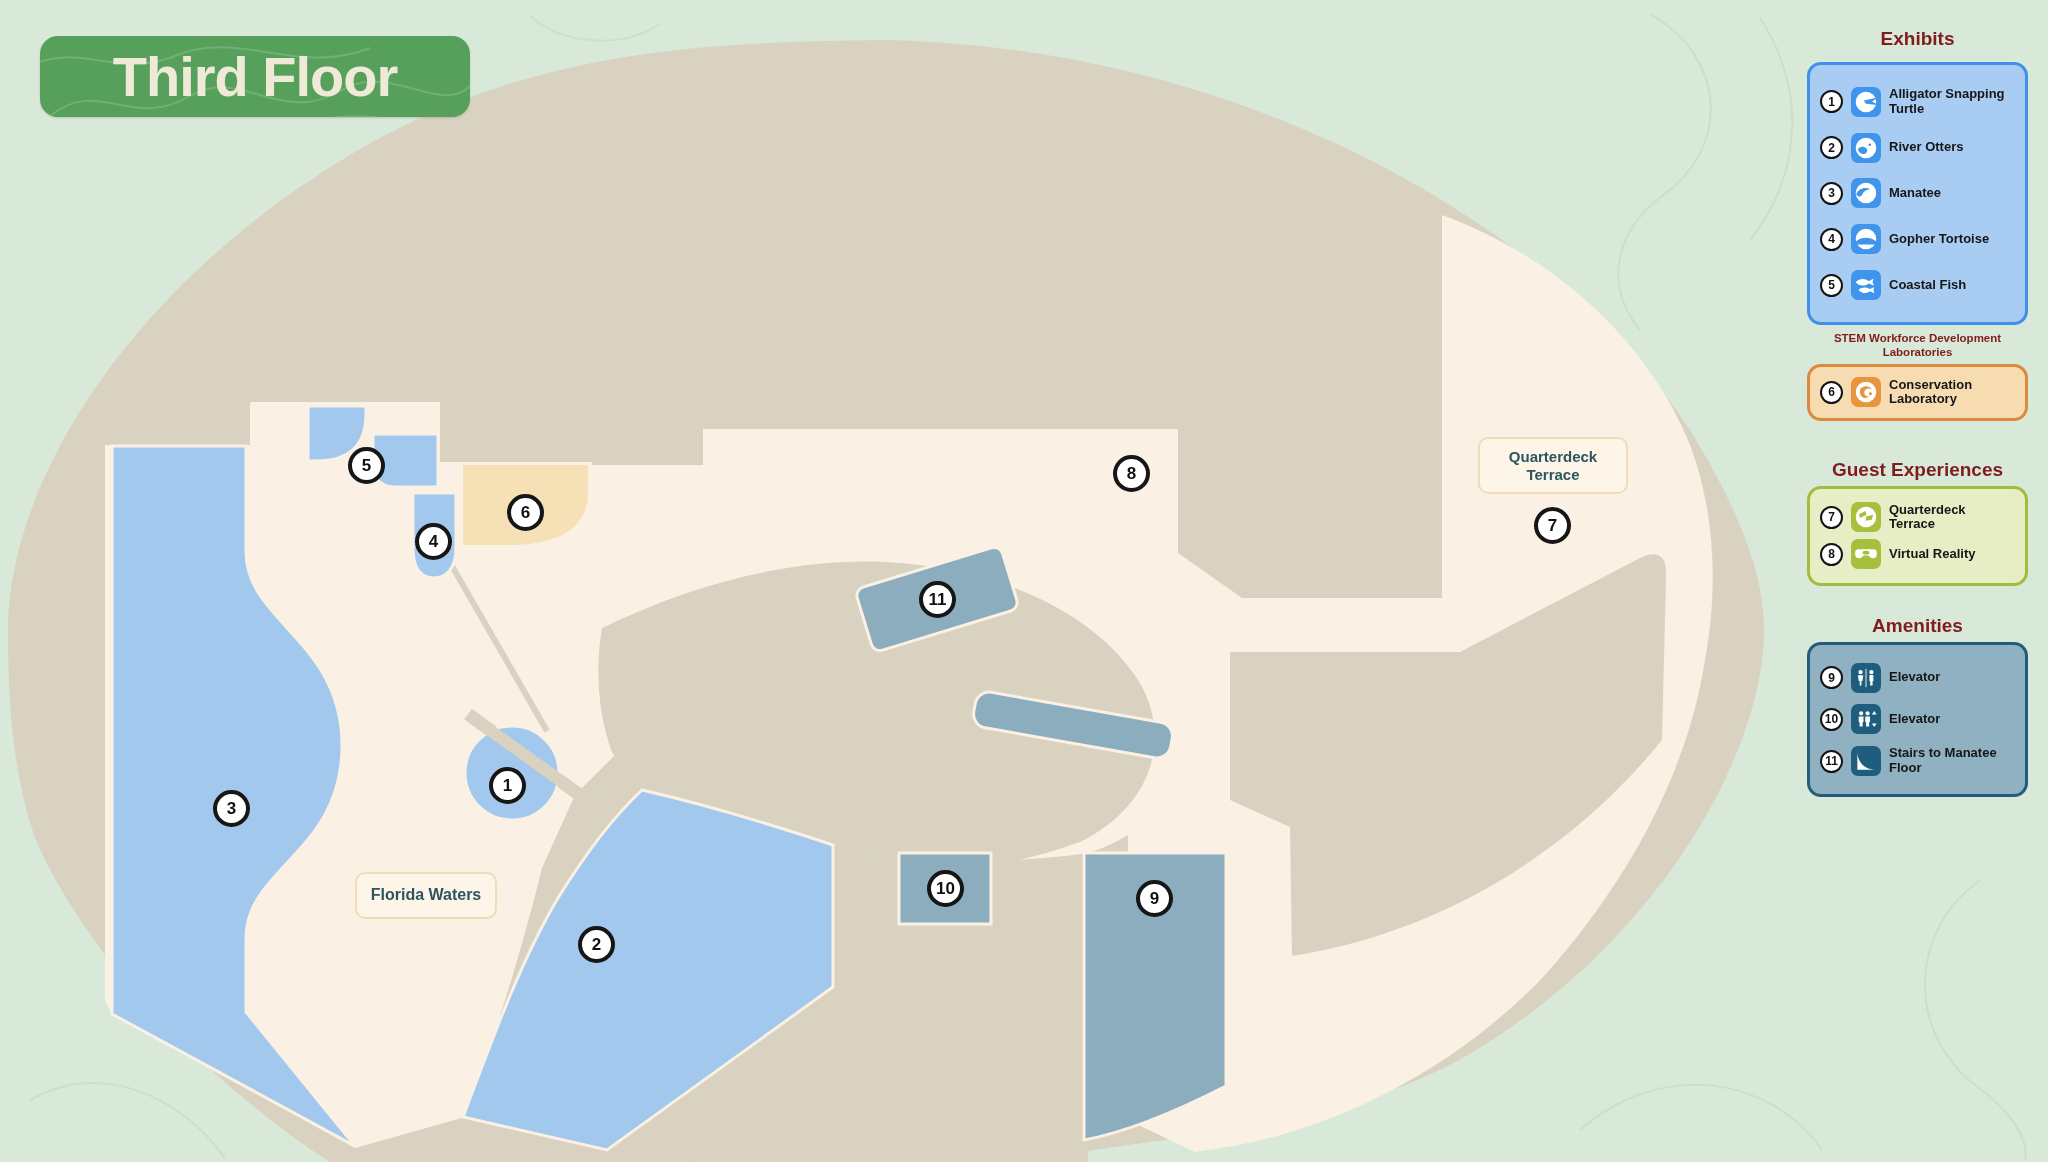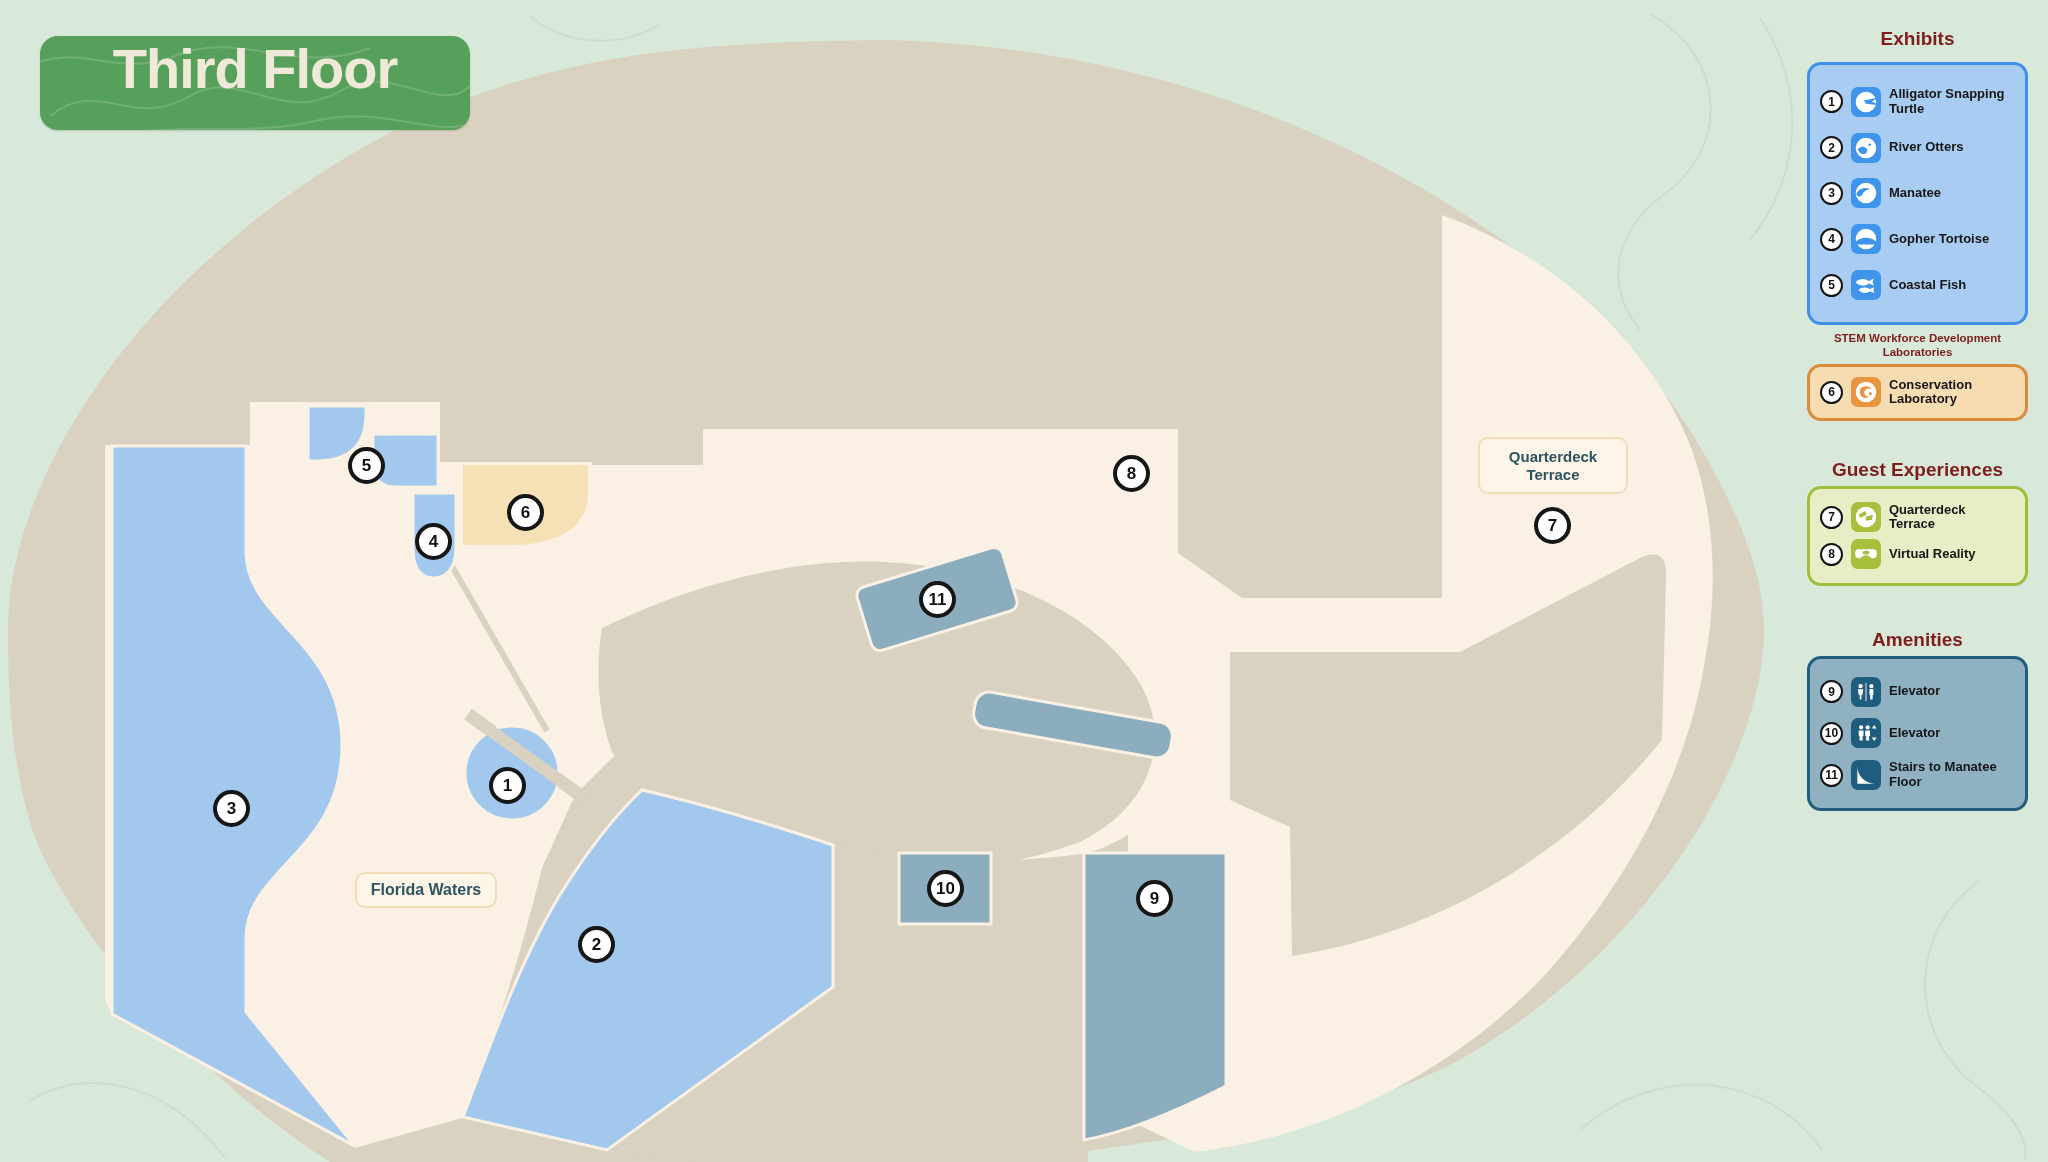--- a/index.html
+++ b/index.html
@@ -1,30 +1,30 @@
 <!DOCTYPE html>
 <html><head>
 <meta charset="utf-8">
 <style>
   html,body{margin:0;padding:0;background:#d8e8d9;}
   *{box-sizing:border-box;font-family:"Liberation Sans",sans-serif;}
   #stage{position:relative;width:2048px;height:1162px;overflow:hidden;background:#d8e8d9;}
   #mapsvg{position:absolute;left:0;top:0;}
 
   
-  .floor-title{position:absolute;left:40px;top:36px;width:430px;height:94px;
-    background:#57a05c;border-radius:18px;display:flex;align-items:flex-start;justify-content:center;
+  .floor-title{position:absolute;left:40px;top:36px;width:430px;height:81px;
+    background:#57a05c;border-radius:18px;display:flex;align-items:center;justify-content:center;
     overflow:hidden;box-shadow:0 1px 2px rgba(0,0,0,.15);}
   .floor-title span{position:relative;color:#efe9d7;font-size:56px;font-weight:800;letter-spacing:-1px;}
 
   
   .map-label{position:absolute;background:#fdf5e8;border:2px solid #f1dcba;border-radius:10px;
     color:#2e545f;font-weight:800;display:flex;align-items:center;justify-content:center;
     text-align:center;line-height:1.15;}
-  #lbl-florida{left:355px;top:872px;width:142px;height:36px;font-size:16px;}
+  #lbl-florida{left:355px;top:872px;width:142px;height:47px;font-size:16px;}
   #lbl-quarterdeck{left:1478px;top:437px;width:150px;height:57px;font-size:15px;padding:0 14px;}
 
   
   .marker{position:absolute;width:37px;height:37px;background:#fff;border:4px solid #161616;
     border-radius:50%;display:flex;align-items:center;justify-content:center;
     font-size:17px;font-weight:800;color:#111;cursor:pointer;}
 
   
   #legend{position:absolute;left:1807px;top:28px;width:221px;}
   .lg-title{text-align:center;font-weight:800;font-size:19px;color:#7f1d1d;}
@@ -38,21 +38,21 @@
   .lg-label{font-size:13px;font-weight:700;color:#161616;line-height:1.12;width:122px;}
 
   #box-exhibits{background:#a9cdf2;border-color:#3f90ea;height:263px;margin-top:12px;}
   #box-exhibits .tile{background:#3f94ec;}
   #ttl-stem{margin-top:6px;}
   #box-stem{background:#f7dcb2;border-color:#db8a3e;height:57px;margin-top:4px;}
   #box-stem .tile{background:#e8953f;}
   #ttl-guest{margin-top:38px;}
   #box-guest{background:#e7eec6;border-color:#9fbe3c;height:100px;margin-top:5px;}
   #box-guest .tile{background:#a6c03d;}
-  #ttl-amen{margin-top:43px;}
+  #ttl-amen{margin-top:29px;}
   #box-amen{background:#8fb1c2;border-color:#235d7c;height:155px;margin-top:5px;}
   #box-amen .tile{background:#1e5d7d;}
 </style>
 </head>
 <body>
 
 <div id="stage">
 
   <svg id="mapsvg" width="2048" height="1162" viewBox="0 0 2048 1162">
 

